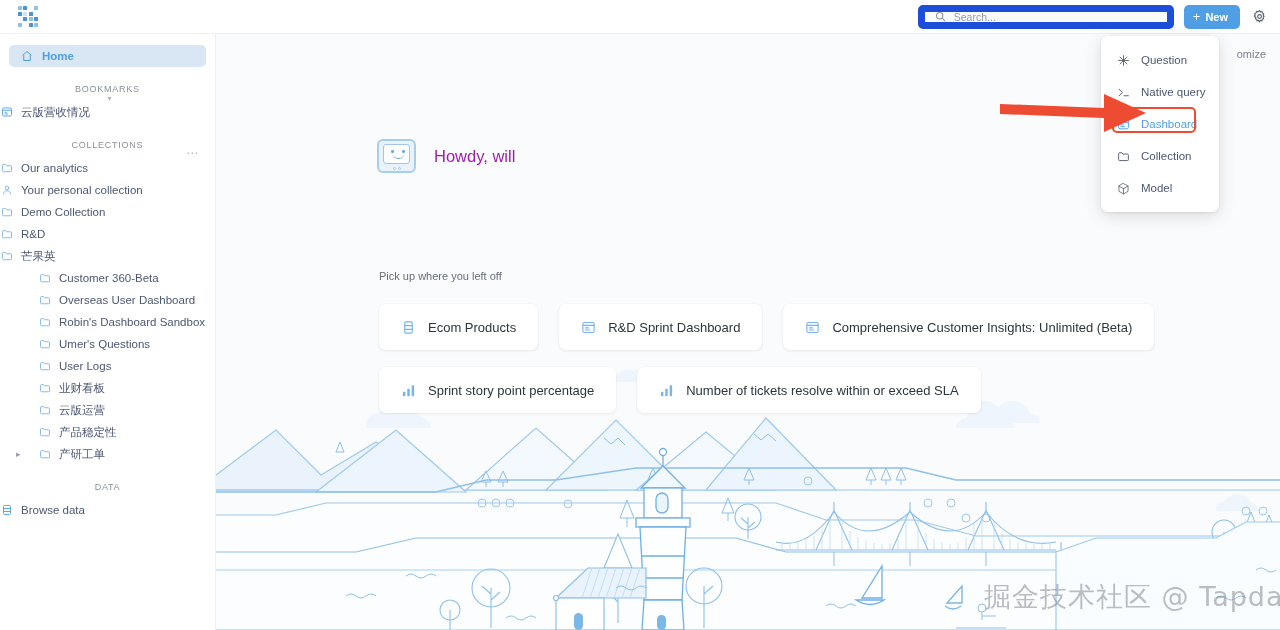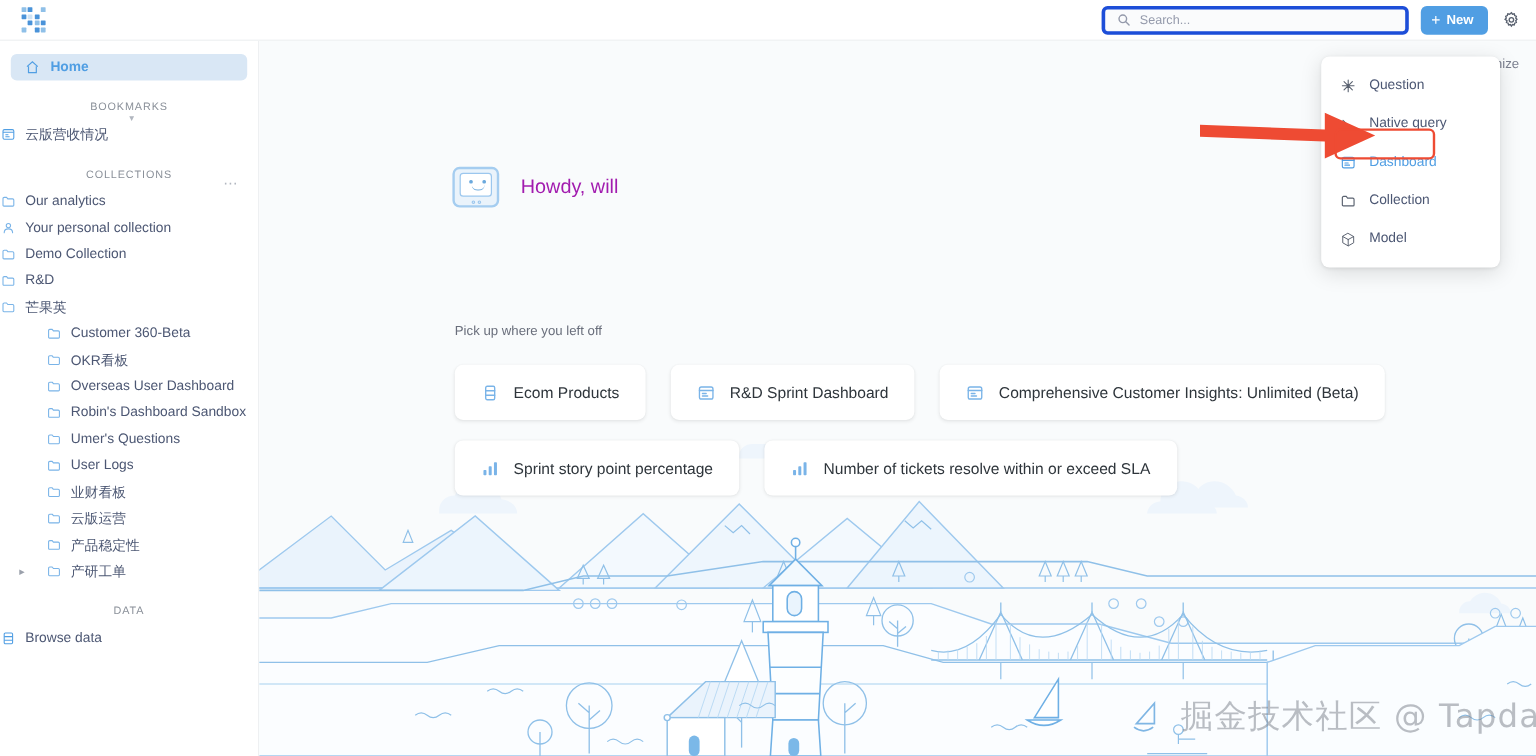--- a/index.html
+++ b/index.html
@@ -27,21 +27,21 @@
   }
   .logo-grid i { display:block; width:4px; height:4px; background:#cfe3f5; border-radius:0.5px; }
   .logo-grid i.d { background:#4a93d9; }
   .logo-grid i.m { background:#8fc0e8; }
   .logo-grid i.e { background: transparent; }
 
   .topbar-right {
     margin-left: auto; display: flex; align-items: center; gap: 10px; padding-right: 12px;
   }
   .search-box {
-    width: 256px; height: 24px; border: 3px solid #1d4ed8; border-radius: 5px;
+    width: 256px; height: 24px; border: 7px solid #1d4ed8; border-radius: 5px;
     background: #fafbfc; display: flex; align-items: center; gap: 7px; padding: 0 9px;
   }
   .search-box .txt { font-size: 10.5px; color: #949aab; }
   .btn-new {
     height: 24px; background: #509ee3; color: #fff; border-radius: 5px;
     display: flex; align-items: center; gap: 5px; padding: 0 12px 0 9px;
     font-size: 11px; font-weight: 700; cursor: pointer;
   }
   .btn-new .plus { font-size: 13px; font-weight: 400; line-height: 1; }
   .gear { width: 18px; height: 18px; display:flex; align-items:center; justify-content:center; cursor:pointer;}
@@ -128,21 +128,21 @@
 
   
   .watermark {
     position: absolute; left: 727px; top: 545px; display:flex; align-items:center; gap:7px;
     font-size: 27px; color: rgba(120,125,135,0.50); letter-spacing: 1px;
     font-family: "DejaVu Sans", sans-serif; white-space: nowrap; z-index: 6;
   }
 
   
   .dropdown {
-    position: absolute; top: 47px; left: 1101px; width: 149px;
+    position: absolute; top: 36px; left: 1101px; width: 118px;
     background: #fff; border-radius: 7px; padding: 8px 0;
     box-shadow: 0 4px 18px rgba(0,0,0,0.13), 0 1px 3px rgba(0,0,0,0.08);
     z-index: 40;
   }
   .dd-item {
     display:flex; align-items:center; gap: 11px; height: 32px; padding: 0 16px;
     font-size: 11.5px; color: #4c5773; cursor: pointer; white-space: nowrap;
   }
   .dd-item .ddico { width:13px; height:13px; flex:0 0 13px; display:flex; align-items:center; justify-content:center;}
   .dd-item.active { color: #509ee3; }
@@ -283,28 +283,20 @@
           </span>
           <span class="lbl">芒果英</span>
         </div>
         <div class="nav-item indent">
           <span class="ico">
             <svg width="12" height="12" viewBox="0 0 24 24" fill="none" stroke="#7ab4e8" stroke-width="1.8" stroke-linecap="round" stroke-linejoin="round">
               <path d="M3 7a2 2 0 0 1 2-2h4l2 2.5h8a2 2 0 0 1 2 2V18a1.5 1.5 0 0 1-1.5 1.5h-15A1.5 1.5 0 0 1 3 18z"></path>
             </svg>
           </span>
           <span class="lbl">Customer 360-Beta</span>
-        </div>
-        <div class="nav-item indent">
-          <span class="ico">
-            <svg width="12" height="12" viewBox="0 0 24 24" fill="none" stroke="#7ab4e8" stroke-width="1.8" stroke-linecap="round" stroke-linejoin="round">
-              <path d="M3 7a2 2 0 0 1 2-2h4l2 2.5h8a2 2 0 0 1 2 2V18a1.5 1.5 0 0 1-1.5 1.5h-15A1.5 1.5 0 0 1 3 18z"></path>
-            </svg>
-          </span>
-          <span class="lbl">OKR看板</span>
         </div>
         <div class="nav-item indent">
           <span class="ico">
             <svg width="12" height="12" viewBox="0 0 24 24" fill="none" stroke="#7ab4e8" stroke-width="1.8" stroke-linecap="round" stroke-linejoin="round">
               <path d="M3 7a2 2 0 0 1 2-2h4l2 2.5h8a2 2 0 0 1 2 2V18a1.5 1.5 0 0 1-1.5 1.5h-15A1.5 1.5 0 0 1 3 18z"></path>
             </svg>
           </span>
           <span class="lbl">Overseas User Dashboard</span>
         </div>
         <div class="nav-item indent">

